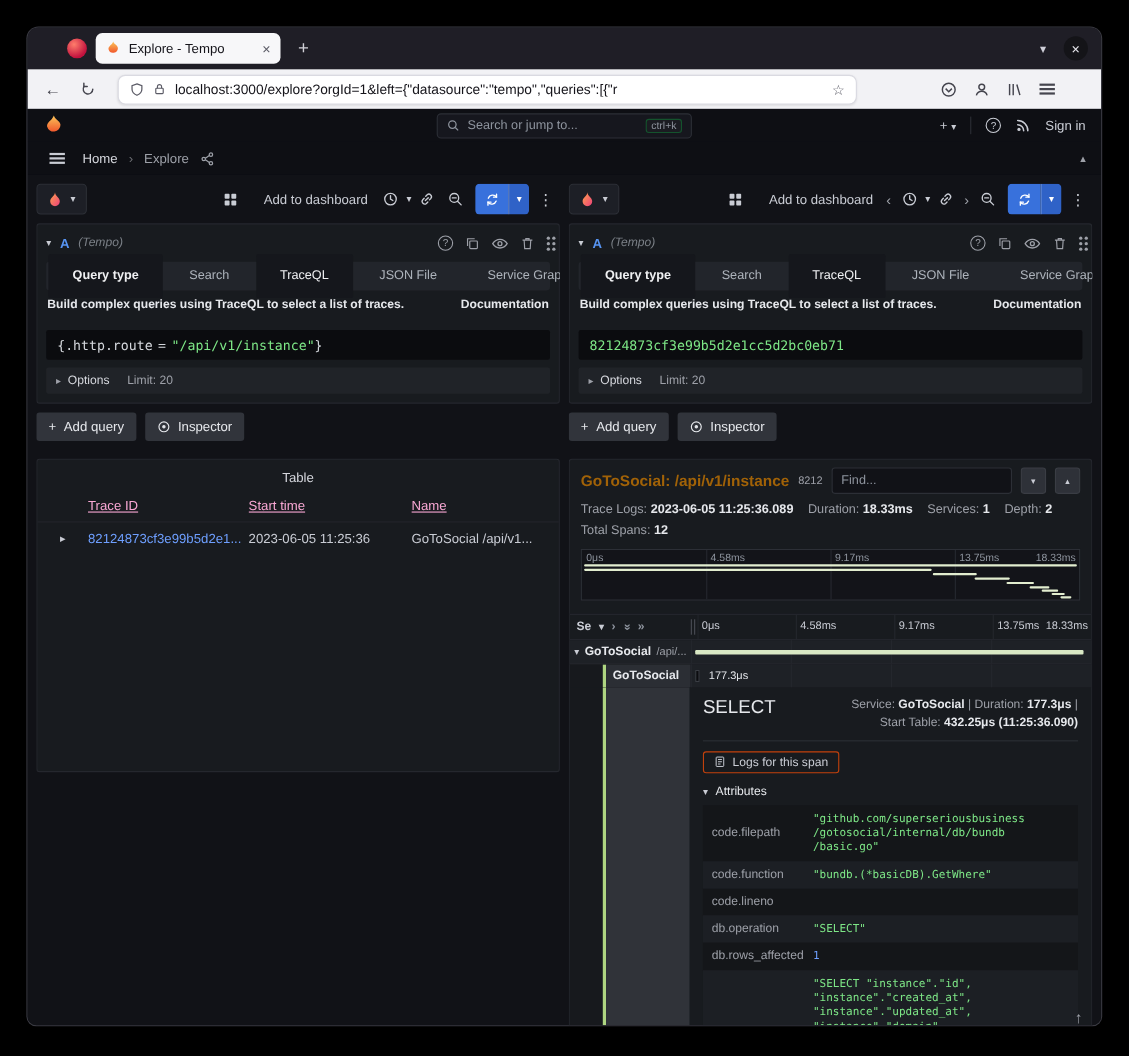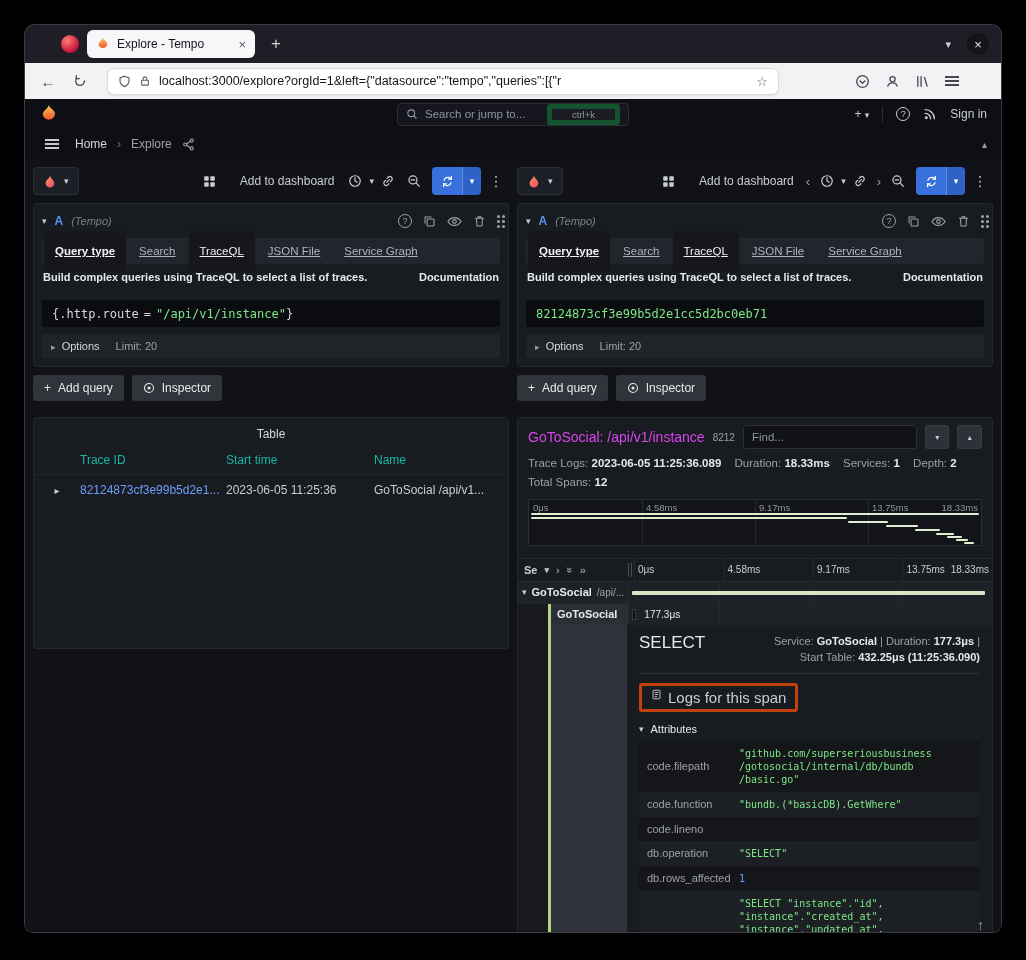--- a/index.html
+++ b/index.html
@@ -41,21 +41,21 @@
     box-shadow:0 -4px 0 currentColor, 0 4px 0 currentColor; }
 
   
   .g-topbar { height:30px; background:#0e0f14; display:flex; align-items:center;
     padding:0 14px; position:relative; flex:none; }
   .g-search { position:absolute; left:50%; transform:translateX(-50%); width:232px;
     height:23px; background:#16171e; border:1px solid #2c2f36; border-radius:4px;
     display:flex; align-items:center; gap:7px; padding:0 8px; color:#8e949e;
     font-size:11.5px; }
   .g-search .ph { flex:1; }
-  .kbd { border:5px solid #14532d; border-radius:3px; padding:0 20px; font-size:9.5px;
+  .kbd { border:1px solid #14532d; border-radius:3px; padding:0 4px; font-size:9.5px;
     color:#8e949e; background:#1b1c22; }
   .g-top-right { margin-left:auto; display:flex; align-items:center; gap:13px;
     color:#c9ccd4; font-size:12px; }
   .vdiv { width:1px; height:16px; background:#2c2f36; }
   .circle-q { width:14px; height:14px; border:1.2px solid currentColor; border-radius:50%;
     font-size:9px; display:flex; align-items:center; justify-content:center; }
   .g-crumbs { height:30px; background:#0e0f14; display:flex; align-items:center;
     gap:10px; padding:0 14px; color:#d5d7dd; font-size:12px; flex:none; }
   .crumb-sep { color:#6e7076; }
   .crumb-dim { color:#9da0a8; }
@@ -88,22 +88,22 @@
   .qcard-head { display:flex; align-items:center; gap:8px; height:24px; font-size:12px; }
   .qref { color:#5794f2; font-weight:600; }
   .ds-hint { color:#7b8087; font-style:italic; font-size:11px; }
   .qcard-icons { margin-left:auto; display:flex; align-items:center; gap:11px; color:#9da0a8; }
   .grip { width:3px; height:3px; background:currentColor; border-radius:50%;
     box-shadow:5px 0 0 currentColor, 0 5px 0 currentColor, 5px 5px 0 currentColor,
     0 10px 0 currentColor, 5px 10px 0 currentColor; margin-top:-9px; }
 
   .qtabs { display:flex; align-items:center; background:#22252b; border-radius:3px;
     margin:5px 0 7px; height:26px; padding:2px; gap:2px; font-size:11.5px; }
-  .qchip { padding:0 11px; height:40px; display:flex; align-items:center;
-    border-radius:2px; color:#aeb4bc; white-space:nowrap;text-decoration:underline; }
+  .qchip { padding:0 22px; height:40px; display:flex; align-items:center;
+    border-radius:2px; color:#aeb4bc; white-space:nowrap; }
   .qchip.lab { background:#15171c; color:#f0f1f3; font-weight:700; }
   .qchip.active { background:#15171c; color:#f0f1f3; }
 
   .qhelp { display:flex; justify-content:space-between; font-size:11px; font-weight:700;
     color:#e6e8ec; margin:2px 1px 17px; }
   .qcode { background:#0b0c0f; height:27px; display:flex; align-items:center;
     padding:0 10px; font-family:"DejaVu Sans Mono", monospace; font-size:12px;
     color:#d5d8dd; border-radius:2px; white-space:nowrap; overflow:hidden; }
   .tok-op { margin:0 5px; }
   .tok-str { color:#7ee787; }
@@ -113,35 +113,35 @@
   .qopts .dim { color:#9da0a8; }
   .qopts .tri { font-size:9px; color:#9da0a8; }
 
   .qactions { display:flex; gap:8px; margin:8px 0 16px; flex:none; }
   .sec-btn { background:#31343b; color:#e6e8ec; font-size:12px; height:26px;
     padding:0 11px; border-radius:3px; display:flex; align-items:center; gap:7px; }
 
   .panel { background:#181b1f; border:1px solid #25272e; border-radius:3px; }
 
   
-  .table-panel { height:232px; display:flex; flex-direction:column; }
+  .table-panel { height:285px; display:flex; flex-direction:column; }
   .panel-title { text-align:center; font-size:12px; color:#d5d7dd; padding:9px 0 12px; }
   .tgrid { display:grid; grid-template-columns:46px 146px 148px 1fr; font-size:12px;
     align-items:center; }
-  .thead { color:#14b8a6; padding-bottom:7px; }
+  .thead { color:#f9a8d4; padding-bottom:7px;text-decoration:underline; }
   .trow { border-top:1px solid #23252b; height:31px; }
   .trow > div, .thead > div { overflow:hidden; white-space:nowrap; }
   .c-chev { color:#c9ccd4; text-align:center; font-size:10px; }
   .c-link { color:#6e9fff; }
   .c-txt { color:#c9ccd4; }
 
   
   .trace-panel { height:620px; flex:none; display:flex; flex-direction:column; overflow:hidden; }
   .trace-head { display:flex; align-items:center; gap:8px; padding:7px 10px 5px; flex:none; }
-  .trace-title { font-size:14px; font-weight:400; color:#d946ef; white-space:nowrap; }
+  .trace-title { font-size:14px; font-weight:700; color:#a16207; white-space:nowrap; }
   .trace-idshort { font-size:10px; color:#9da0a8;text-align:right; }
   .find-input { margin-left:auto; width:184px; height:24px; background:#111217;
     border:1px solid #2c2f36; border-radius:3px; padding:0 8px; font-size:11.5px;
     color:#8e949e; display:flex; align-items:center; }
   .mini-btn { width:26px; height:24px; background:#2e3138; border:1px solid #3a3d44;
     border-radius:3px; display:flex; align-items:center; justify-content:center;
     color:#c9ccd4; font-size:8px; }
   .trace-summary { padding:0 10px 7px; font-size:11.5px; color:#9da0a8; line-height:1.65; flex:none; }
   .trace-summary .sv { color:#e6e8ec; font-weight:700; margin-right:10px; }
 
@@ -189,21 +189,21 @@
   .detail-wrap { flex:1; display:flex; min-height:0; }
   .ind-b { width:76px; flex:none; background:#303339; }
   .detail { flex:1; background:#181b1f; padding:8px 12px; position:relative;
     overflow:hidden; }
   .detail-head { display:flex; justify-content:space-between; align-items:flex-start;
     padding-bottom:7px; border-bottom:1px solid #2c2f36; }
   .detail-title { font-size:17px; color:#e6e8ec; }
   .detail-meta { text-align:right; font-size:11px; color:#9da0a8; line-height:1.5; }
   .detail-meta .dv { color:#e6e8ec; font-weight:700; }
   .logs-btn { margin:9px 0 7px; display:inline-flex; align-items:flex-start; gap:6px;
-    border:3px solid #c2410c; border-radius:3px; padding:3px 9px; font-size:15px;
+    border:1px solid #c2410c; border-radius:3px; padding:3px 9px; font-size:11px;
     color:#c9ccd4; background:transparent; }
   .attr-hdr { font-size:11px; color:#e6e8ec; margin:4px 0 6px; display:flex; gap:7px;
     align-items:center; font-weight:500; }
   .attr-table { font-size:11px; }
   .attr-row { display:flex; align-items:center; }
   .attr-row:nth-child(odd) { background:#141619; }
   .attr-row:nth-child(even) { background:#1c1f24; }
   .attr-key { width:92px; flex:none; color:#9da0a8; padding:6px 8px; }
   .attr-val { flex:1; font-family:"DejaVu Sans Mono", monospace; font-size:10px;
     padding:6px 8px; white-space:pre-wrap; word-break:break-all; line-height:1.3; }

